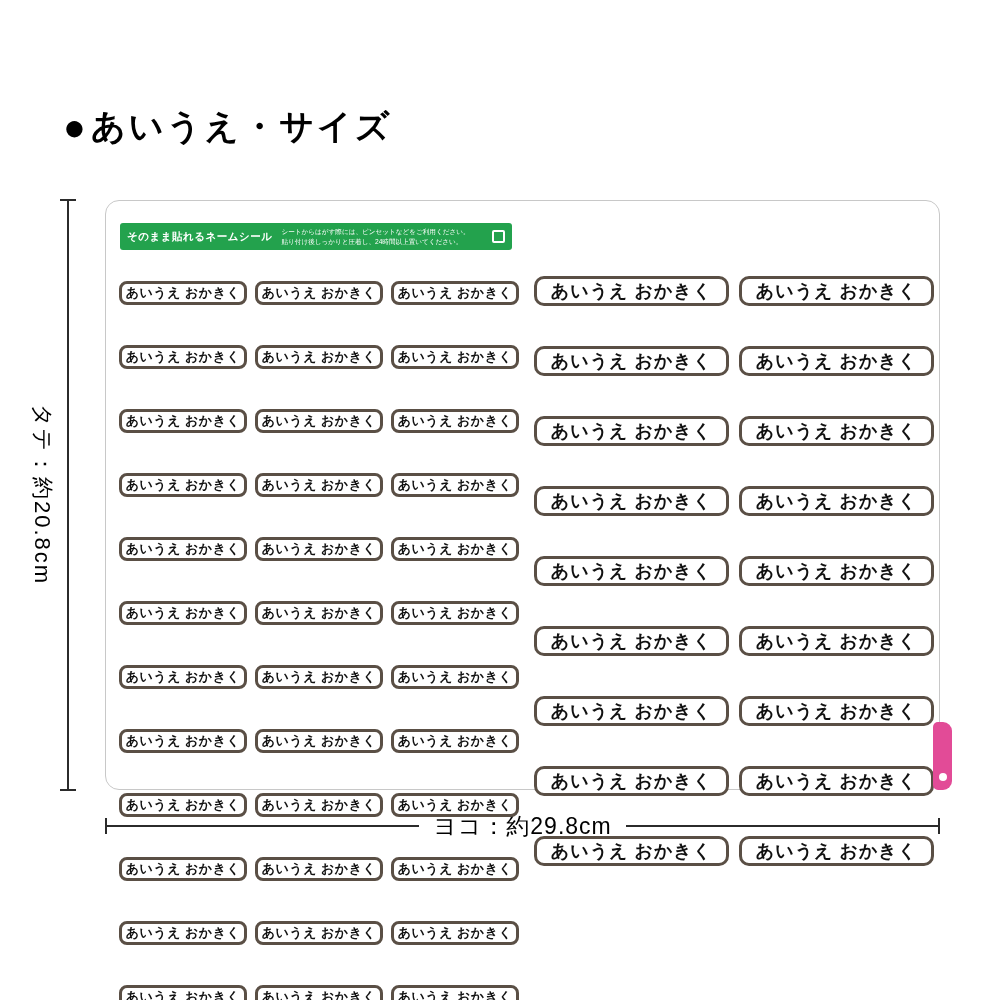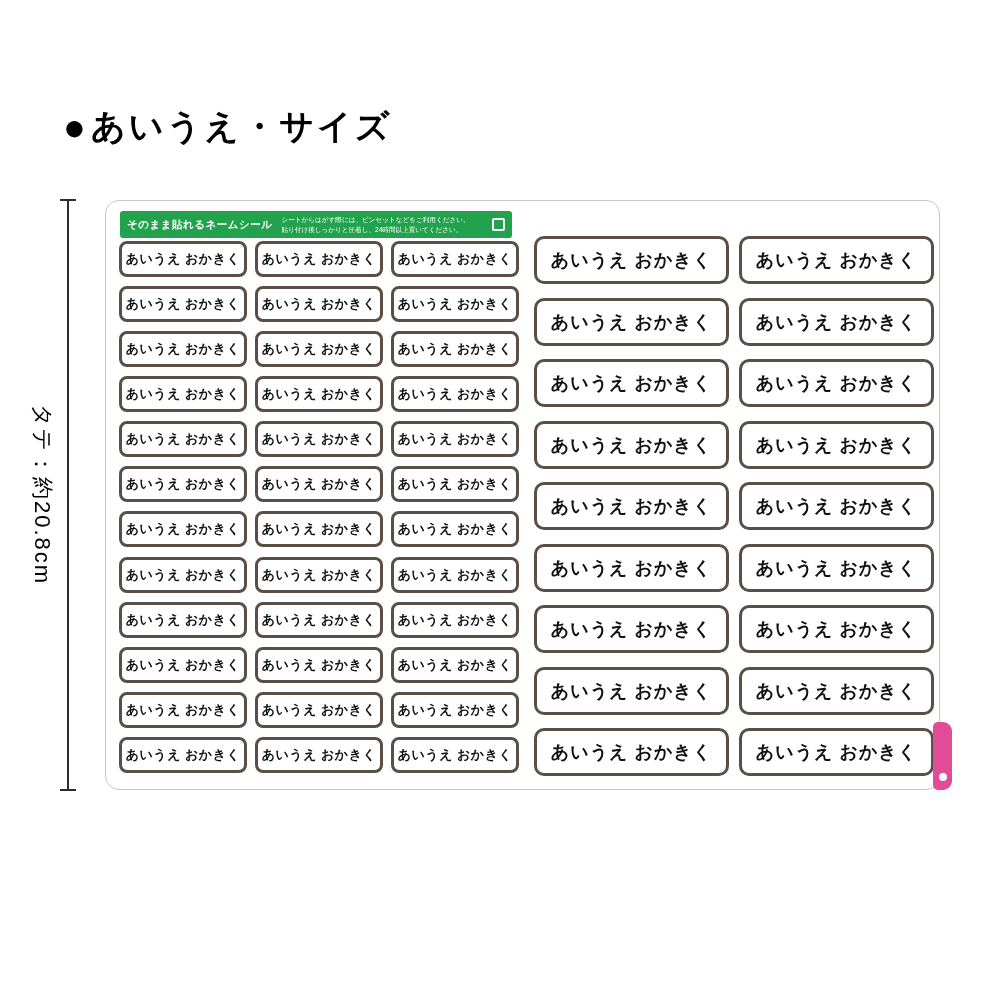--- a/index.html
+++ b/index.html
@@ -20,21 +20,21 @@
     background:#23a24d; border-radius:3px; display:flex; align-items:center; padding:0 7px; color:#fff; }
   .header-title { font-size:10.5px; font-weight:bold; letter-spacing:0.5px; white-space:nowrap; }
   .header-notes { flex:1; margin-left:9px; font-size:6.6px; line-height:1.5; white-space:nowrap; overflow:hidden; }
   .header-square { width:13px; height:13px; border:2px solid #fff; border-radius:2px; margin-left:5px; flex:none; }
 
   .small-area { position:absolute; left:13px; top:40px; width:400px; height:532px; display:flex; gap:8px; }
   .large-area { position:absolute; left:428px; top:35px; width:400px; height:540px; display:flex; gap:10px; }
   .sticker-col { flex:1; display:flex; flex-direction:column; justify-content:space-between; }
 
   .sticker { background:#fff; border:3px solid #5a4f45; display:flex; align-items:center; justify-content:center;
-    font-weight:bold; color:#111; white-space:nowrap; }
+    font-weight:bold; color:#111; white-space:nowrap;margin-top:40px; }
   .sticker.small { height:36px; border-radius:8px; font-size:13px; letter-spacing:0.5px; }
   .sticker.large { height:48px; border-radius:10px; font-size:18px; letter-spacing:1px; }
 
   
   .sheet-tab { position:absolute; left:933px; top:722px; width:19px; height:68px; background:#e24b97;
     border-radius:5px 9px 9px 5px; z-index:3; display:flex; align-items:flex-end; justify-content:center; padding-bottom:9px; }
   .sheet-tab .dot { width:8px; height:8px; background:#fff; border-radius:50%; }
 
   
   .vdim { position:absolute; left:60px; top:199px; width:16px; height:592px;
@@ -66,21 +66,21 @@
   <div class="vdim">
     <div class="cap"></div>
     <div class="seg"></div>
     <div class="cap"></div>
   </div>
   <div class="vdim-label-wrap">
     <span class="vdim-label">タテ：約20.8cm</span>
   </div>
 
   <div class="sheet">
-    <div class="header-bar" style="background: rgb(35, 162, 77);">
+    <div class="header-bar" style="background: rgb(35, 162, 77); margin-top: 12px;">
       <span class="header-title">そのまま貼れるネームシール</span>
       <span class="header-notes">
         <span>シートからはがす際には、ピンセットなどをご利用ください。</span><br>
         <span>貼り付け後しっかりと圧着し、24時間以上置いてください。</span>
       </span>
       <span class="header-square"></span>
     </div>
 
     <div class="small-area">
         <div class="sticker-col">
@@ -257,14 +257,21 @@
             <span>あいうえ おかきく</span>
           </div>
         </div>
       </div>
   </div>
 
   <div class="sheet-tab" style="background: rgb(226, 75, 151);">
     <span class="dot"></span>
   </div>
 
+  <div class="hdim">
+    <div class="cap"></div>
+    <div class="seg"></div>
+    <span class="hdim-label">ヨコ：約29.8cm</span>
+    <div class="seg"></div>
+    <div class="cap"></div>
+  </div>
 
 </div>
 
 </body></html>

